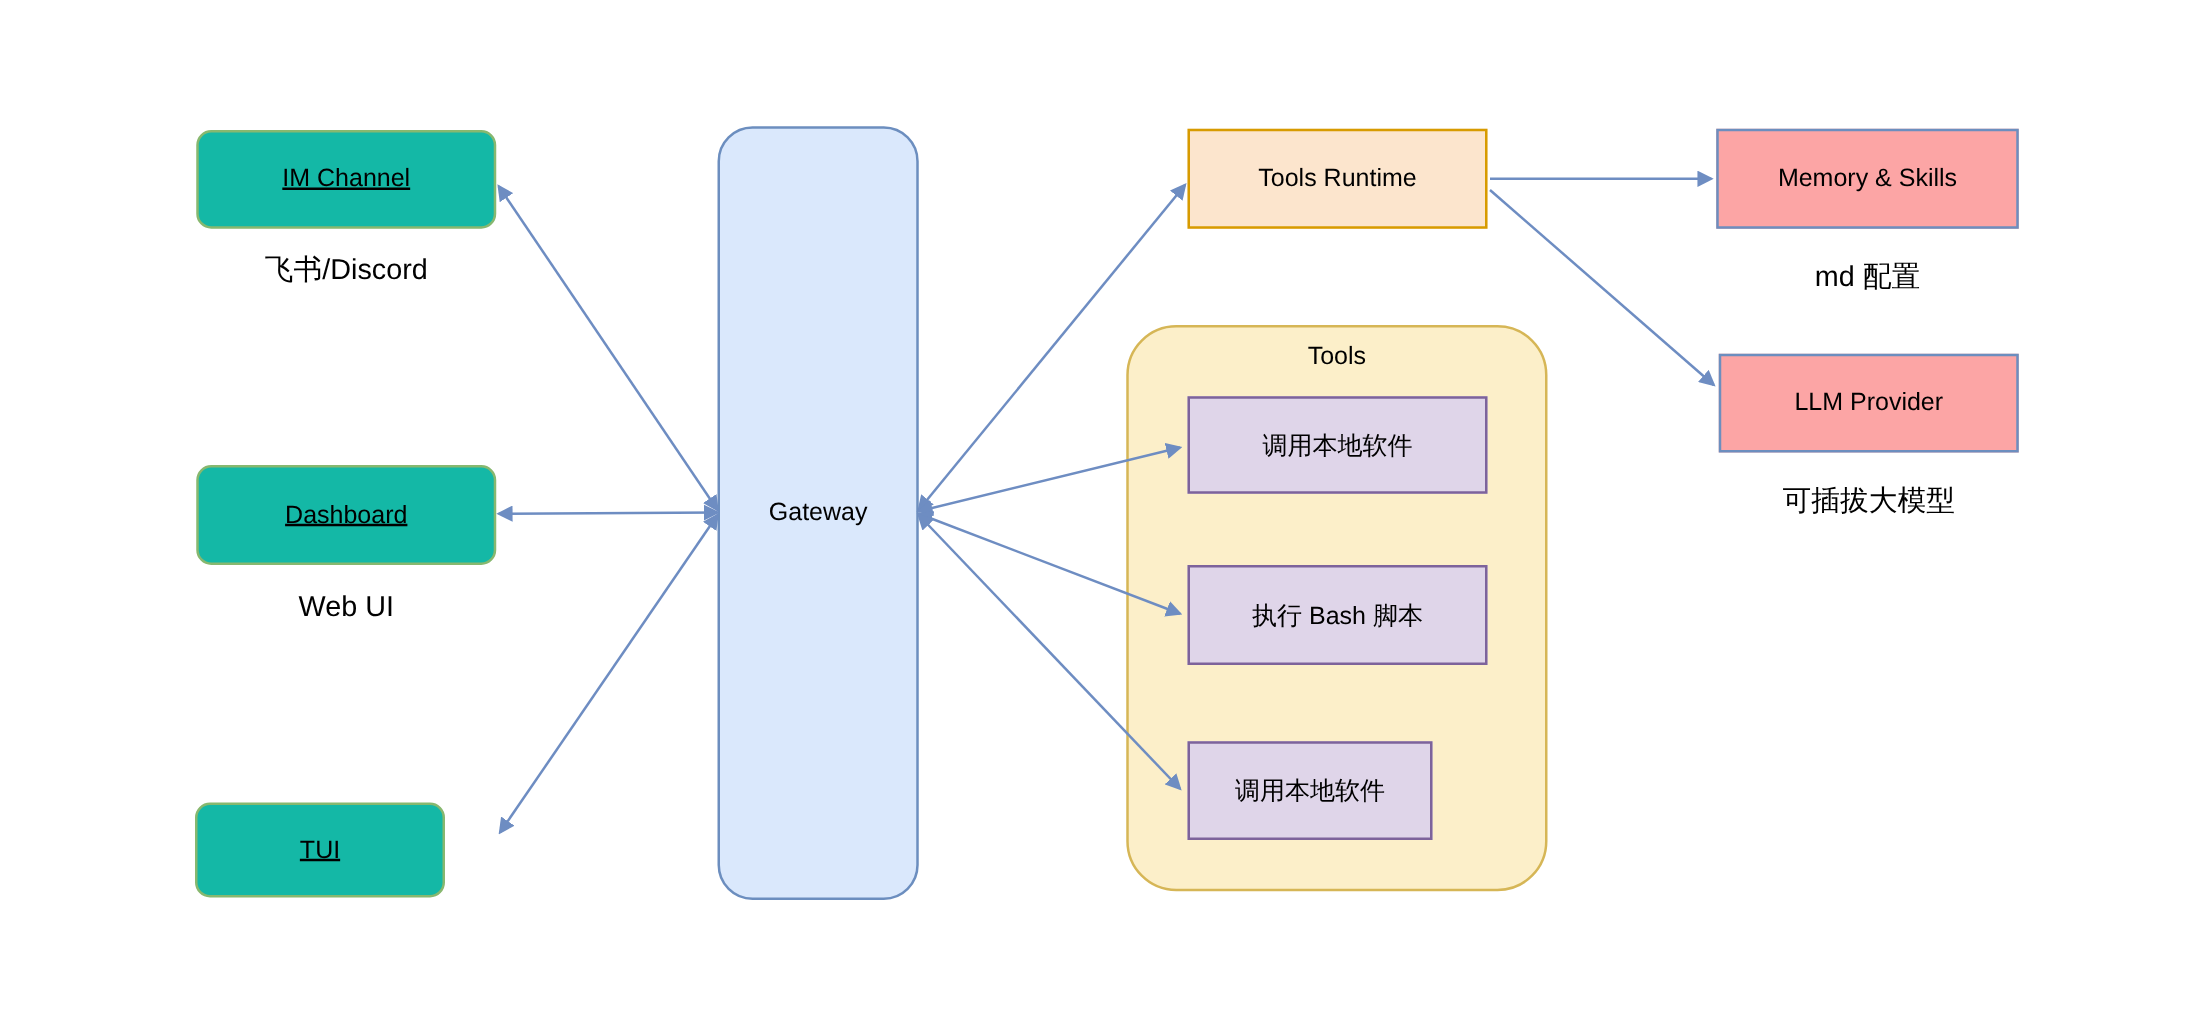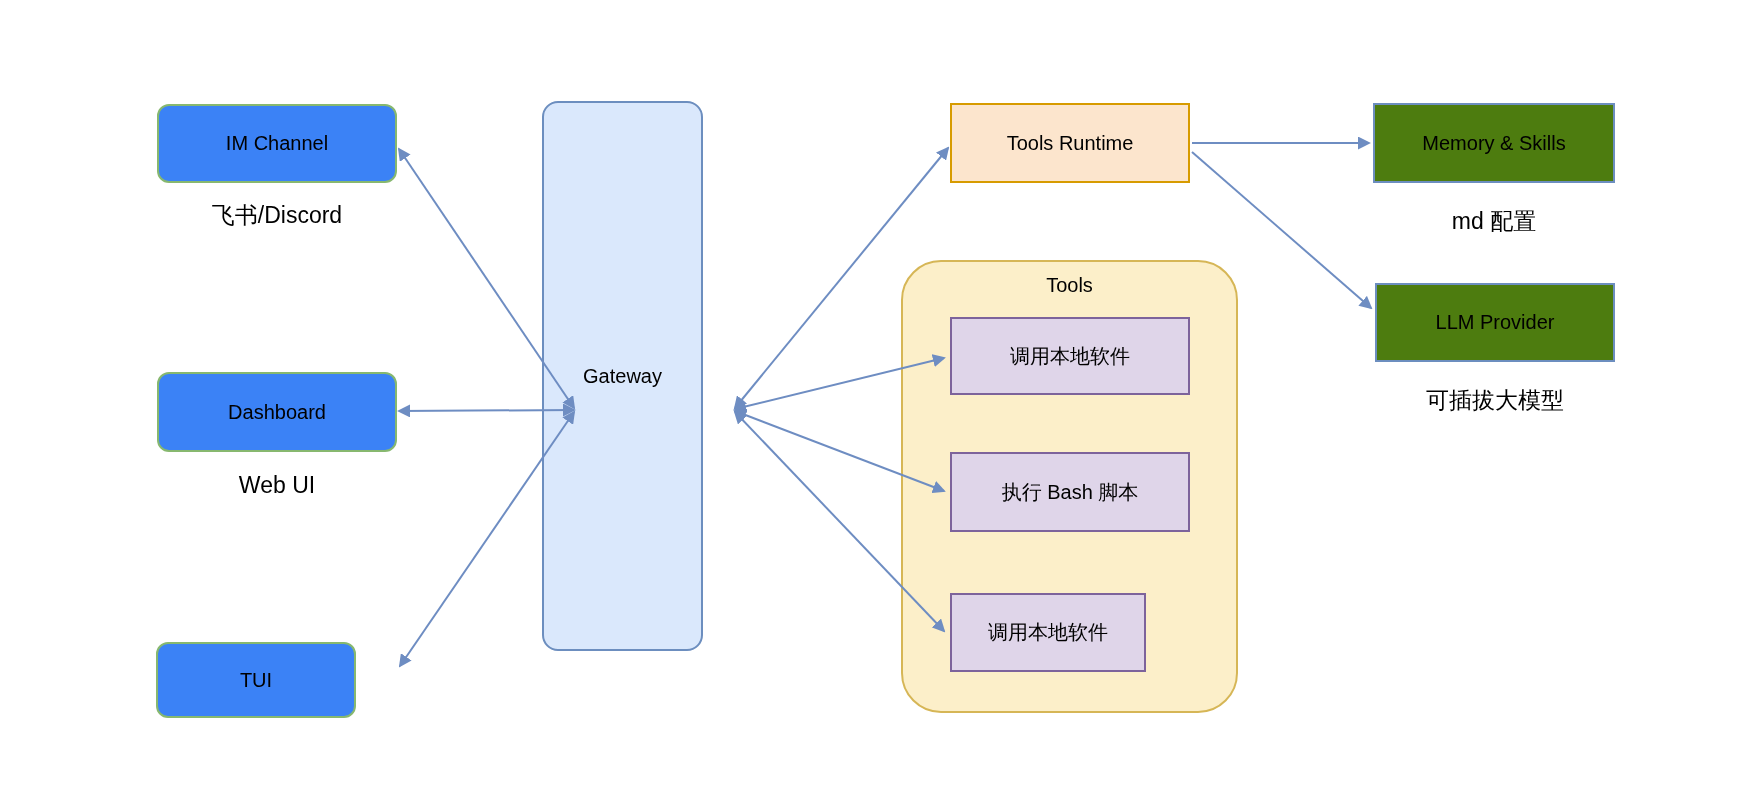--- a/index.html
+++ b/index.html
@@ -16,34 +16,35 @@
     display: flex;
     align-items: center;
     justify-content: center;
     font-size: 20px;
     box-sizing: border-box;
     text-align: center;
     z-index: 2;
   }
   
   .green {
-    background: #3b82f6;
+    background: #14b8a6;
     border: 2px solid #87b86f;
     border-radius: 12px;
+    text-decoration: underline;
   }
   #im-channel  { left: 157px; top: 104px; width: 240px; height: 79px; }
   #dashboard   { left: 157px; top: 372px; width: 240px; height: 80px; }
   #tui         { left: 156px; top: 642px; width: 200px; height: 76px; }
 
   
   #gateway {
-    left: 542px; top: 101px; width: 161px; height: 550px;
+    left: 574px; top: 101px; width: 161px; height: 619px;
     background: #dae8fc;
     border: 2px solid #6c8ebf;
-    border-radius: 16px;
+    border-radius: 28px;
   }
 
   
   #agent-runtime {
     left: 950px; top: 103px; width: 240px; height: 80px;
     background: #fce5cd;
     border: 2px solid #d79b00;
   }
 
   
@@ -64,21 +65,21 @@
   .purple {
     background: #dfd5e9;
     border: 2px solid #7d639b;
   }
   #tool-read   { left: 950px; top: 317px; width: 240px; height: 78px; }
   #tool-bash   { left: 950px; top: 452px; width: 240px; height: 80px; }
   #tool-app    { left: 950px; top: 593px; width: 196px; height: 79px; }
 
   
   .blue {
-    background: #4d7c0f;
+    background: #fca5a5;
     border: 2px solid #6c8ebf;
   }
   #memory-skills { left: 1373px; top: 103px; width: 242px; height: 80px; }
   #llm-provider  { left: 1375px; top: 283px; width: 240px; height: 79px; text-align: right; }
 
   
   .sublabel {
     position: absolute;
     font-size: 23px;
     text-align: center;

